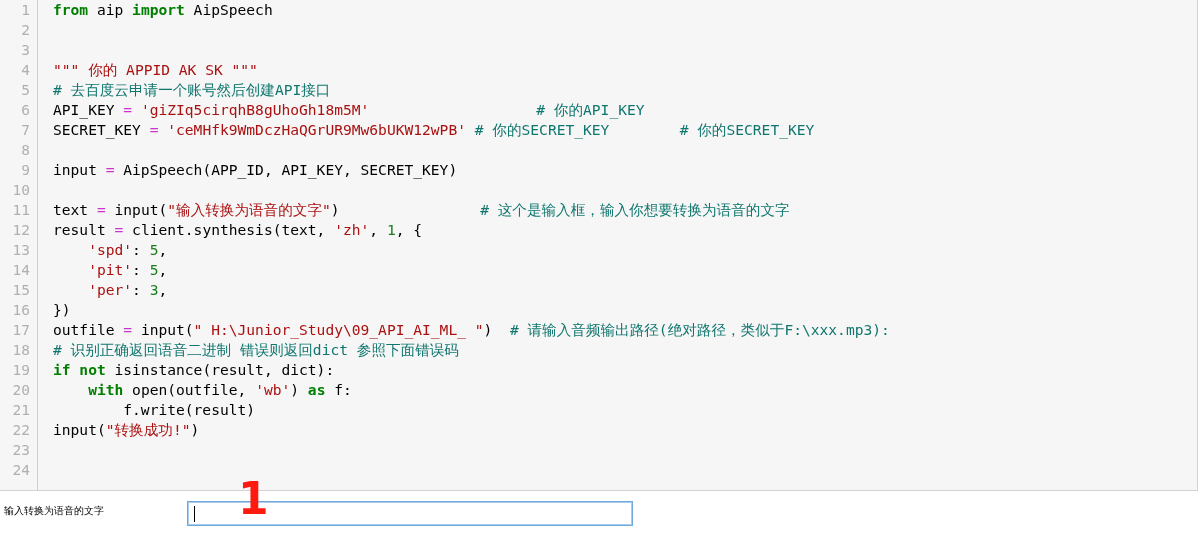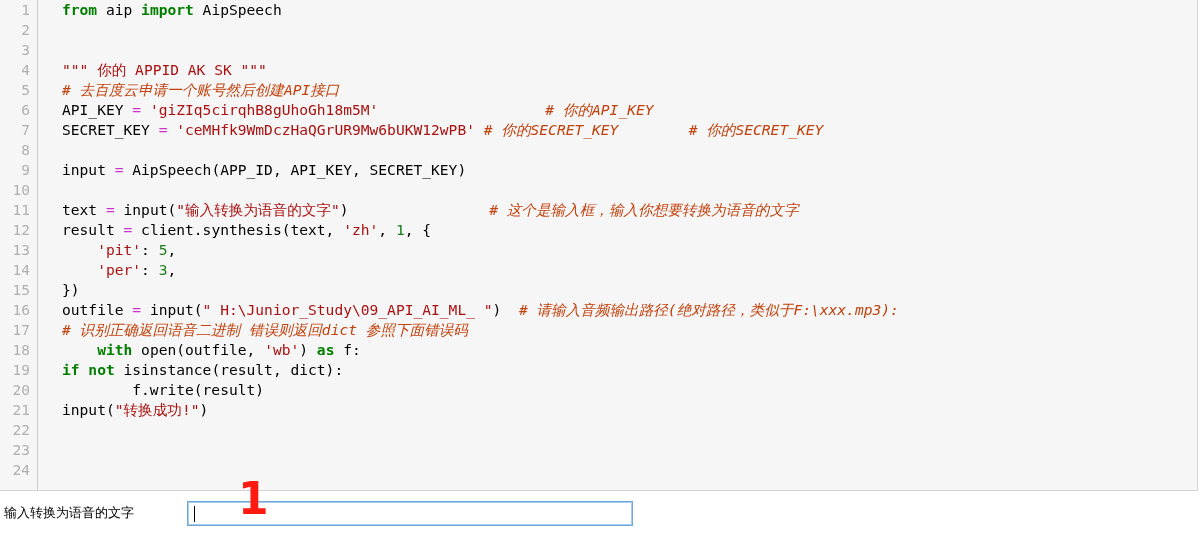--- a/index.html
+++ b/index.html
@@ -42,21 +42,21 @@
     line-height: 20px;
     text-align: right;
     padding-right: 7px;
     color: #b0b0b0;
     font-family: "DejaVu Sans Mono", monospace;
     font-size: 14.5px;
     box-sizing: border-box;
   }
   #code {
     position: absolute;
-    left: 54px;
+    left: 45px;
     top: 0;
     right: 0;
     height: 491px;
     background: #f6f6f6;
     padding-left: 8px;
     box-sizing: border-box;
   }
   .codeline {
     height: 20px;
     line-height: 20px;
@@ -65,39 +65,39 @@
     font-size: 14.6px;
     color: #000000;
     letter-spacing: 0px;
   }
   
   .kw   { color: #007f00; font-weight: bold; }
   .bi   { color: #000000; }
   .str  { color: #aa1111; }
   .num  { color: #1a7d1a; }
   .op   { color: #cc33cc; }
-  .cmt  { color: #c2410c; font-style: italic; }
+  .cmt  { color: #0f766e; }
   .doc  { color: #aa1111; }
   .pl   { color: #000000; }
 
   
   #promptbar {
     position: absolute;
     left: 0;
     top: 491px;
     width: 1198px;
     height: 46px;
     background: #ffffff;
   }
   #prompt-label {
     position: absolute;
     left: 4px;
     top: 13px;
     font-family: "DejaVu Sans", sans-serif;
-    font-size: 13px;
+    font-size: 10px;
     color: #000000;
     white-space: pre;
   }
   #prompt-input {
     position: absolute;
     left: 187px;
     top: 501px;
     width: 446px;
     height: 25px;
     background: #ffffff;
@@ -189,34 +189,35 @@
 
     <div class="codeline"><span class="pl">input </span><span class="op">=</span><span class="pl"> AipSpeech(APP_ID, API_KEY, SECRET_KEY)</span></div>
 
     <div class="codeline"></div>
 
     <div class="codeline"><span class="pl">text </span><span class="op">=</span><span class="bi"> input</span><span class="pl">(</span><span class="str">"输入转换为语音的文字"</span><span class="pl">)</span><span class="pl">                </span><span class="cmt"># 这个是输入框，输入你想要转换为语音的文字</span></div>
 
     <div class="codeline"><span class="pl">result </span><span class="op">=</span><span class="pl"> client.synthesis(text, </span><span class="str">'zh'</span><span class="pl">, </span><span class="num">1</span><span class="pl">, {</span></div>
 
 
+    <div class="codeline"><span class="str">    'spd'</span><span class="pl">: </span><span class="num">5</span><span class="pl">,</span></div>
 
     <div class="codeline"><span class="str">    'pit'</span><span class="pl">: </span><span class="num">5</span><span class="pl">,</span></div>
 
     <div class="codeline"><span class="str">    'per'</span><span class="pl">: </span><span class="num">3</span><span class="pl">,</span></div>
 
     <div class="codeline"><span class="pl">})</span></div>
 
     <div class="codeline"><span class="pl">outfile </span><span class="op">=</span><span class="bi"> input</span><span class="pl">(</span><span class="str">" H:\Junior_Study\09_API_AI_ML_ "</span><span class="pl">)</span><span class="pl">  </span><span class="cmt"># 请输入音频输出路径(绝对路径，类似于F:\xxx.mp3):</span></div>
 
     <div class="codeline"><span class="cmt"># 识别正确返回语音二进制 错误则返回dict 参照下面错误码</span></div>
 
+    <div class="codeline"><span class="kw">if not</span><span class="bi"> isinstance</span><span class="pl">(result, </span><span class="bi">dict</span><span class="pl">):</span></div>
+
     <div class="codeline"><span class="pl">    </span><span class="kw">with</span><span class="bi"> open</span><span class="pl">(outfile, </span><span class="str">'wb'</span><span class="pl">) </span><span class="kw">as</span><span class="pl"> f:</span></div>
-
-    <div class="codeline"><span class="kw">if not</span><span class="bi"> isinstance</span><span class="pl">(result, </span><span class="bi">dict</span><span class="pl">):</span></div>
 
     <div class="codeline"><span class="pl">        f.write(result)</span></div>
 
     <div class="codeline"><span class="bi">input</span><span class="pl">(</span><span class="str">"转换成功!"</span><span class="pl">)</span></div>
 
   </div>
 </div>
 
 <div id="promptbar">
   <div id="prompt-label">输入转换为语音的文字</div>

